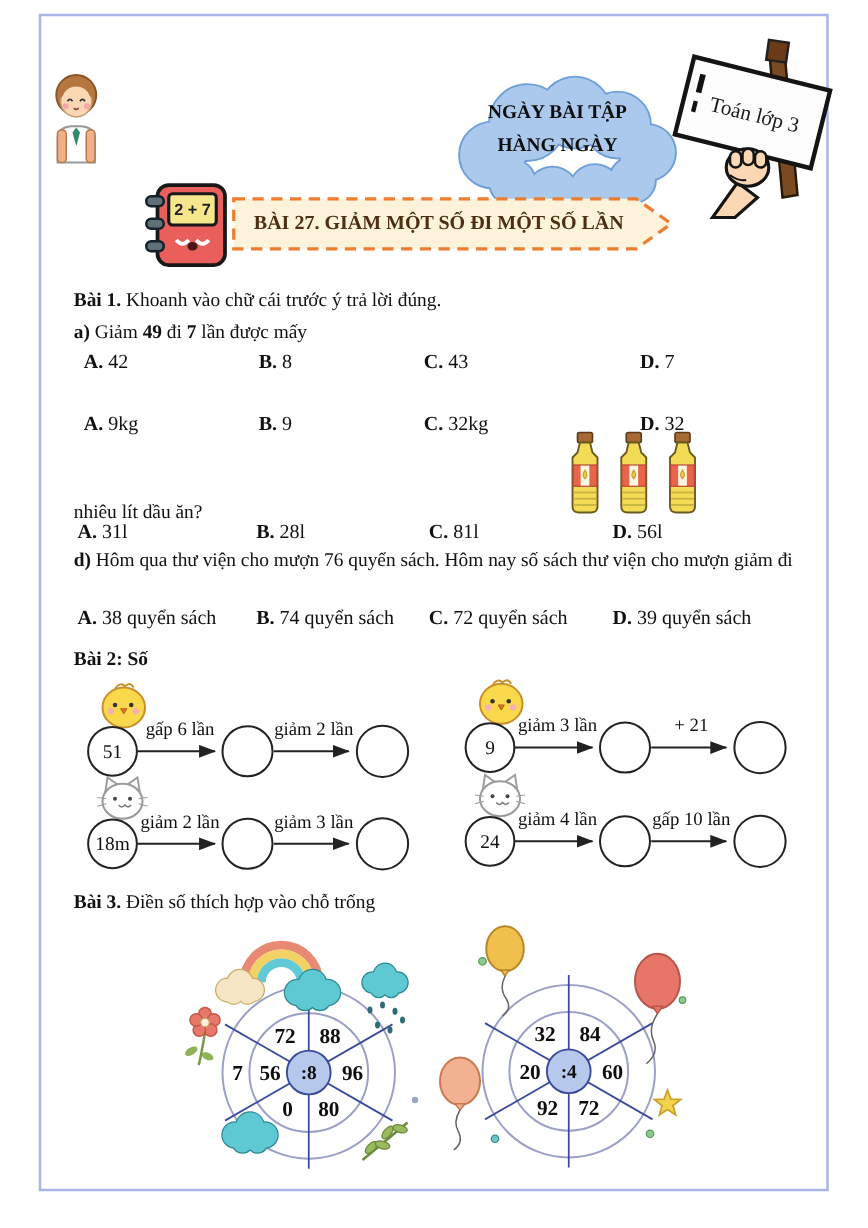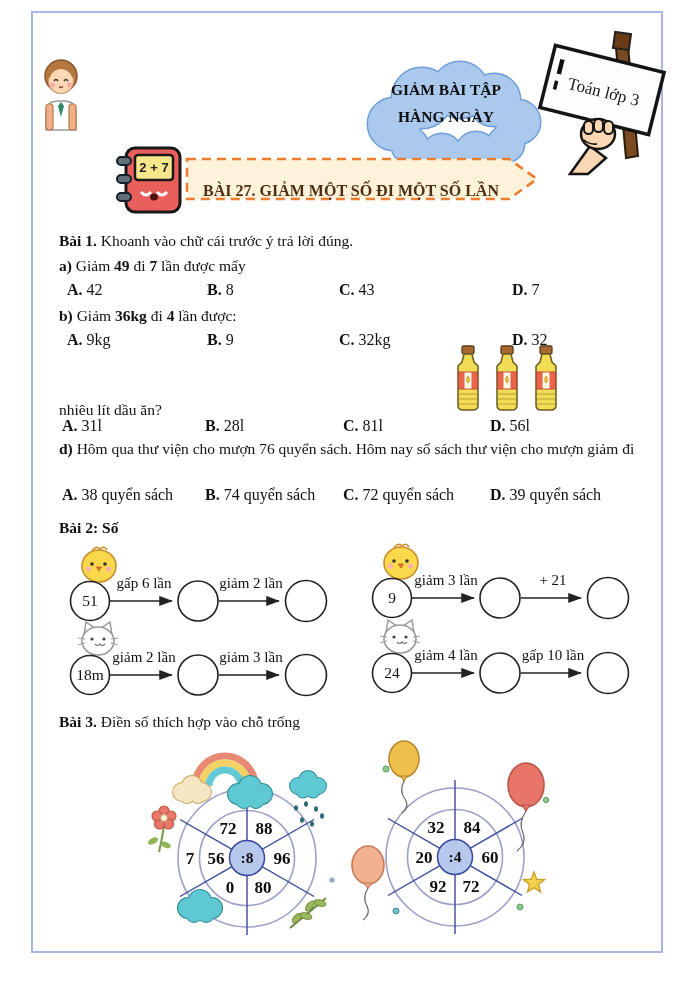--- a/index.html
+++ b/index.html
@@ -10,21 +10,21 @@
   .opt{position:absolute;font-size:16px;white-space:nowrap;}
   .opt b{font-weight:700;}
   .namebox{position:absolute;left:80px;top:56px;width:260px;height:72px;background:#fdf1d6;
            border:2px dashed #ed7d31;border-radius:10px;}
   .namebox .lbl{position:absolute;left:11px;top:5px;color:#2e68c5;font-size:15px;}
   .namebox .dots{position:absolute;left:11px;top:36px;color:#2e68c5;font-size:14px;letter-spacing:1px;}
   .fold{position:absolute;right:-1px;bottom:-1px;width:0;height:0;
         border-left:13px solid transparent;border-bottom:13px solid #ed7d31;}
   .cloud-text{position:absolute;left:352px;top:76px;width:188px;text-align:center;
               font-weight:700;font-size:15.5px;line-height:27px;color:#0d0d0d;}
-  .banner-text{position:absolute;left:190px;top:168px;width:322px;height:45px;display:flex;
+  .banner-text{position:absolute;left:190px;top:156px;width:322px;height:45px;display:flex;
                align-items:center;justify-content:center;font-weight:700;font-size:16px;color:#4f2f14;}
   svg{position:absolute;overflow:visible;}
   .dlabel{font:15px "Liberation Serif",serif;fill:#111;}
   .dstart{font:15.5px "Liberation Serif",serif;fill:#111;}
   .wnum{font:700 17px "Liberation Serif",serif;fill:#0d0d0d;text-anchor:middle;}
   .whub{font:700 15.5px "Liberation Serif",serif;fill:#0d0d0d;text-anchor:middle;}
   .signtext{font:17px "Liberation Serif",serif;fill:#1a1a1a;text-anchor:middle;}
   .screentext{font:700 13px "Liberation Sans",sans-serif;fill:#222;text-anchor:middle;}
 </style>
 </head>
@@ -67,21 +67,21 @@
         <circle cx="112" cy="44" r="28"></circle>
       <circle cx="146" cy="54" r="26"></circle>
         <circle cx="170" cy="76" r="22"></circle>
         <circle cx="158" cy="98" r="18"></circle>
       <circle cx="128" cy="106" r="20"></circle>
         <circle cx="94" cy="108" r="20"></circle>
         <circle cx="62" cy="100" r="18"></circle>
     </g>
   </svg>
   <div class="cloud-text">
-    <div>GIẢM BÀI TẬP</div>
+    <div>NGÀY BÀI TẬP</div>
     <div>HÀNG NGÀY</div>
   </div>
 
   <svg style="left:540px;top:28px" width="134" height="146" viewBox="0 0 134 146">
     <polygon points="76,20 88,18 98,128 86,130" fill="#7a4a22" stroke="#2a1a0a" stroke-width="2"></polygon>
     <rect x="74" y="5" width="16" height="16" fill="#6b3a16" stroke="#222" stroke-width="2" transform="rotate(8 82 13)"></rect>
     <g transform="rotate(14 62 62)">
       <rect x="6" y="30" width="112" height="64" fill="#fdfdfd" stroke="#141414" stroke-width="3.5"></rect>
       <rect x="14" y="42" width="4.5" height="15" fill="#111"></rect>
       <rect x="14" y="64" width="3.5" height="9" fill="#111"></rect>
@@ -113,21 +113,20 @@
   <div class="banner-text">BÀI 27. GIẢM MỘT SỐ ĐI MỘT SỐ LẦN</div>
 
   <span class="line" style="left:59px;top:231px"><b>Bài 1.</b><span> Khoanh vào chữ cái trước ý trả lời đúng.</span></span>
 
   <span class="line" style="left:59px;top:256px"><b>a)</b><span> Giảm </span><b>49</b><span> đi </span><b>7</b><span> lần được mấy</span></span>
   <span class="opt" style="left:67px;top:281px"><b>A.</b><span> 42</span></span>
   <span class="opt" style="left:207px;top:281px"><b>B.</b><span> 8</span></span>
   <span class="opt" style="left:339px;top:281px"><b>C.</b><span> 43</span></span>
   <span class="opt" style="left:512px;top:281px"><b>D.</b><span> 7</span></span>
 
-  <span class="line" style="left:59px;top:306px"><b>b)</b><span> Giảm </span><b>36kg</b><span> đi </span><b>4</b><span> lần được:</span></span>
   <span class="opt" style="left:67px;top:331px"><b>A.</b><span> 9kg</span></span>
   <span class="opt" style="left:207px;top:331px"><b>B.</b><span> 9</span></span>
   <span class="opt" style="left:339px;top:331px"><b>C.</b><span> 32kg</span></span>
   <span class="opt" style="left:512px;top:331px"><b>D.</b><span> 32</span></span>
 
   <span class="line" style="left:59px;top:400px">nhiêu lít dầu ăn?</span>
 
   <svg style="left:452px;top:346px" width="110" height="68" viewBox="0 0 110 68">
     <g>
       <rect x="10" y="0" width="12" height="8" rx="1.5" fill="#a86a32" stroke="#5a3a1a" stroke-width="1.3"></rect>

